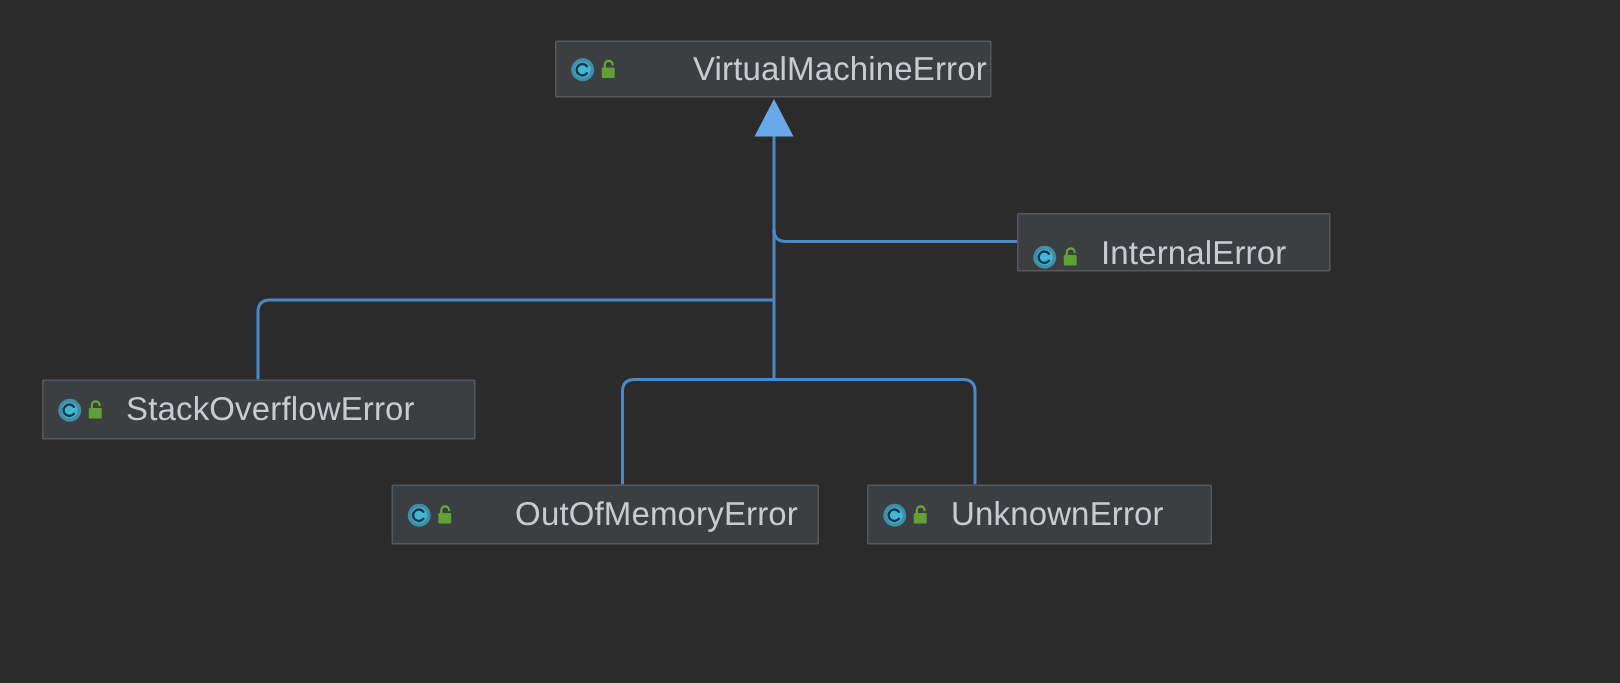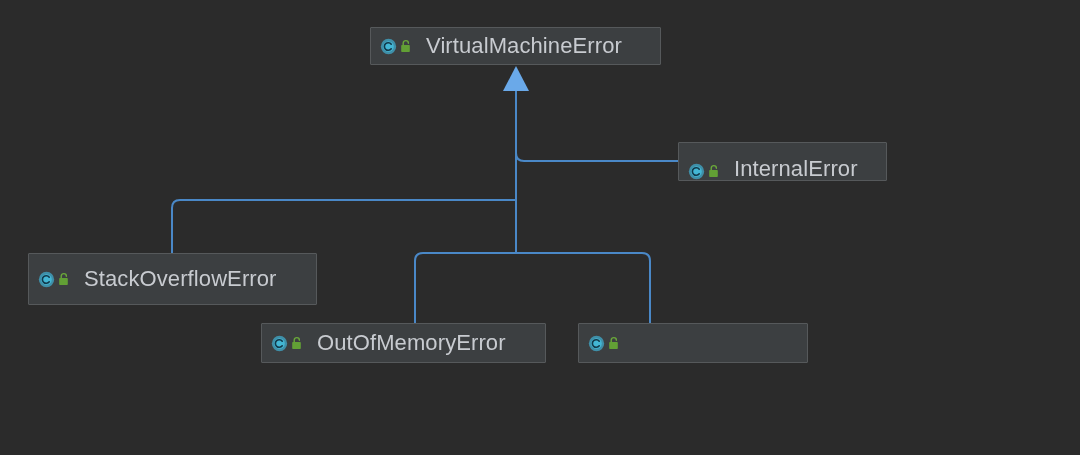--- a/index.html
+++ b/index.html
@@ -80,21 +80,21 @@
 
       <path d="M516,200 L180,200 Q172,200 172,208 L172,253"></path>
 
       <path d="M516,253 L423,253 Q415,253 415,261 L415,323"></path>
       <path d="M516,253 L642,253 Q650,253 650,261 L650,323"></path>
     </g>
 
     <polygon points="516,66 529,91 503,91" fill="#6aa9e9"></polygon>
   </svg>
 
-  <div class="node" style="left:370px; top:27px; width:291px; height:38px;">
+  <div class="node" style="left:370px; top:27px; width:291px; height:38px;gap:36px;">
     <span class="node-icons">
       <svg class="icon-class" viewBox="0 0 16 16">
         <circle cx="8" cy="8" r="7.2" fill="#3f8fa8"></circle>
         <circle cx="8" cy="8" r="5" fill="#43b6d4"></circle>
         <path d="M10.6 5.8a3.6 3.6 0 1 0 0 4.4" stroke="#12394a" stroke-width="1.5" fill="none" stroke-linecap="round"></path>
       </svg>
       <svg class="icon-lock" viewBox="0 0 14 15">
         <path d="M4.2 6V4.2a2.6 2.6 0 0 1 5.2 0" stroke="#6aa83a" stroke-width="1.4" fill="none" stroke-linecap="round"></path>
         <rect x="2.2" y="6" width="8.6" height="7" rx="0.8" fill="#62a035"></rect>
       </svg>
@@ -110,36 +110,36 @@
         <path d="M10.6 5.8a3.6 3.6 0 1 0 0 4.4" stroke="#12394a" stroke-width="1.5" fill="none" stroke-linecap="round"></path>
       </svg>
       <svg class="icon-lock" viewBox="0 0 14 15">
         <path d="M4.2 6V4.2a2.6 2.6 0 0 1 5.2 0" stroke="#6aa83a" stroke-width="1.4" fill="none" stroke-linecap="round"></path>
         <rect x="2.2" y="6" width="8.6" height="7" rx="0.8" fill="#62a035"></rect>
       </svg>
     </span>
     <span class="node-label">InternalError</span>
   </div>
 
-  <div class="node" style="left:28px; top:253px; width:289px; height:52px;text-align:right;">
+  <div class="node" style="left:28px; top:253px; width:289px; height:40px;text-align:right;">
     <span class="node-icons">
       <svg class="icon-class" viewBox="0 0 16 16">
         <circle cx="8" cy="8" r="7.2" fill="#3f8fa8"></circle>
         <circle cx="8" cy="8" r="5" fill="#43b6d4"></circle>
         <path d="M10.6 5.8a3.6 3.6 0 1 0 0 4.4" stroke="#12394a" stroke-width="1.5" fill="none" stroke-linecap="round"></path>
       </svg>
       <svg class="icon-lock" viewBox="0 0 14 15">
         <path d="M4.2 6V4.2a2.6 2.6 0 0 1 5.2 0" stroke="#6aa83a" stroke-width="1.4" fill="none" stroke-linecap="round"></path>
         <rect x="2.2" y="6" width="8.6" height="7" rx="0.8" fill="#62a035"></rect>
       </svg>
     </span>
     <span class="node-label">StackOverflowError</span>
   </div>
 
-  <div class="node" style="left:261px; top:323px; width:285px; height:40px;">
+  <div class="node" style="left:261px; top:323px; width:285px; height:40px;justify-content:space-between;">
     <span class="node-icons">
       <svg class="icon-class" viewBox="0 0 16 16">
         <circle cx="8" cy="8" r="7.2" fill="#3f8fa8"></circle>
         <circle cx="8" cy="8" r="5" fill="#43b6d4"></circle>
         <path d="M10.6 5.8a3.6 3.6 0 1 0 0 4.4" stroke="#12394a" stroke-width="1.5" fill="none" stroke-linecap="round"></path>
       </svg>
       <svg class="icon-lock" viewBox="0 0 14 15">
         <path d="M4.2 6V4.2a2.6 2.6 0 0 1 5.2 0" stroke="#6aa83a" stroke-width="1.4" fill="none" stroke-linecap="round"></path>
         <rect x="2.2" y="6" width="8.6" height="7" rx="0.8" fill="#62a035"></rect>
       </svg>
@@ -152,15 +152,16 @@
       <svg class="icon-class" viewBox="0 0 16 16">
         <circle cx="8" cy="8" r="7.2" fill="#3f8fa8"></circle>
         <circle cx="8" cy="8" r="5" fill="#43b6d4"></circle>
         <path d="M10.6 5.8a3.6 3.6 0 1 0 0 4.4" stroke="#12394a" stroke-width="1.5" fill="none" stroke-linecap="round"></path>
       </svg>
       <svg class="icon-lock" viewBox="0 0 14 15">
         <path d="M4.2 6V4.2a2.6 2.6 0 0 1 5.2 0" stroke="#6aa83a" stroke-width="1.4" fill="none" stroke-linecap="round"></path>
         <rect x="2.2" y="6" width="8.6" height="7" rx="0.8" fill="#62a035"></rect>
       </svg>
     </span>
+    <span class="node-label">UnknownError</span>
   </div>
 
 </div>
 
 </body></html>

